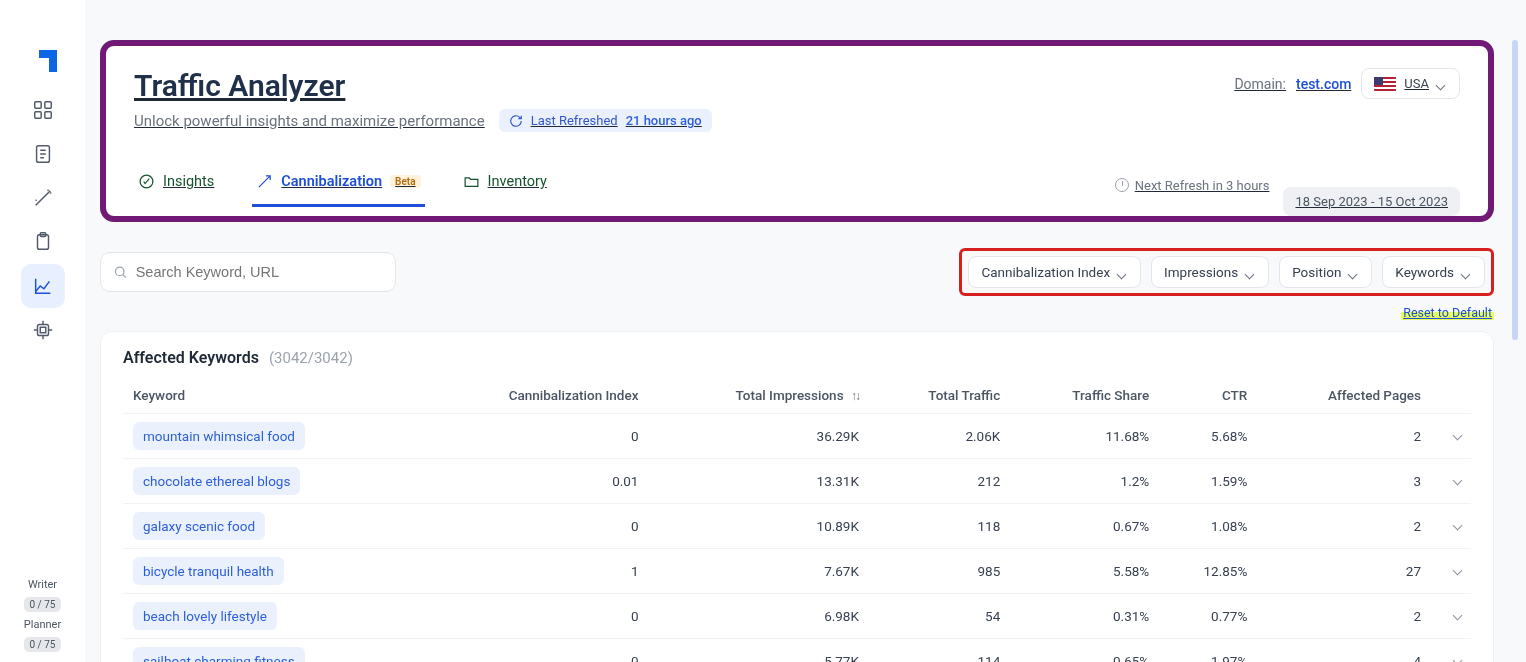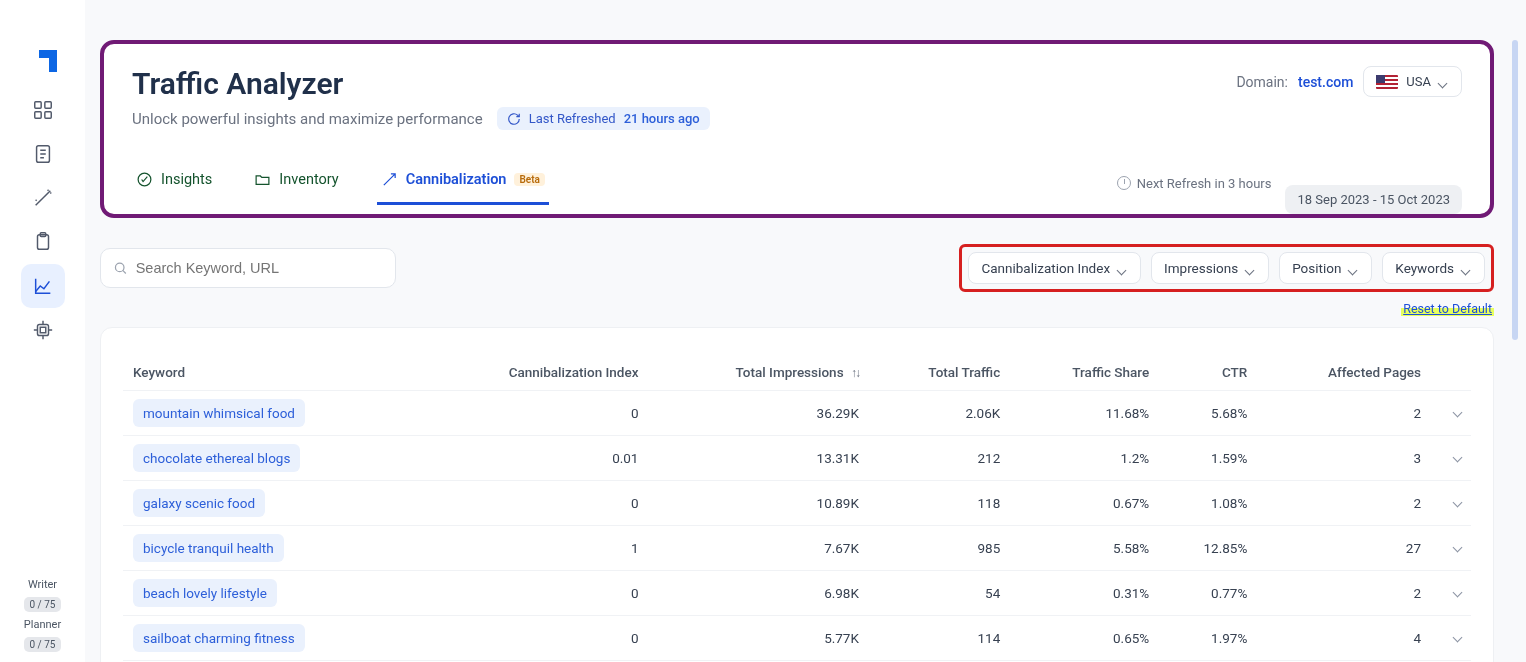--- a/index.html
+++ b/index.html
@@ -62,23 +62,24 @@
   }
 
   .main {
     position: absolute;
     left: 100px; top: 40px;
     width: 1394px;
   }
 
   .header-card {
     background:#fff;
-    border:4px solid #701a75;
+    border:6px solid #701a75;
     border-radius:14px;
     padding: 22px 28px 0 28px;
+    text-decoration: underline;
   }
 
   .title-row {
     display:flex; justify-content:space-between; align-items:flex-start;
   }
   .page-title { font-size:30px; font-weight:600; color:#20304a; }
   .subtitle { color:#6b7280; font-size:15px; margin-top:6px; display:flex; gap:14px; align-items:center;}
   .refresh-badge {
     background:#eaf1fd; color:#3357c8; font-size:13px;
     padding:4px 10px; border-radius:6px;
@@ -274,32 +275,32 @@
 
     <div class="tabs-row">
       <div class="tabs">
         <div class="tab">
           <svg viewBox="0 0 24 24">
               <circle cx="12" cy="12" r="9"></circle>
               <path d="M8 12l2 3 6-7"></path>
             </svg>
           <span>Insights</span>
         </div>
-        <div class="tab">
-          <svg viewBox="0 0 24 24">
-              <path d="M3 7h6l2 2h10v10H3z"></path>
-            </svg>
-          <span>Inventory</span>
-        </div>
         <div class="tab active">
           <svg viewBox="0 0 24 24">
               <path d="M4 20L20 4M14 4h6v6"></path>
             </svg>
           <span>Cannibalization</span>
           <span class="beta">Beta</span>
+        </div>
+        <div class="tab">
+          <svg viewBox="0 0 24 24">
+              <path d="M3 7h6l2 2h10v10H3z"></path>
+            </svg>
+          <span>Inventory</span>
         </div>
       </div>
       <div class="right-meta">
         <span style="display:flex;gap:6px;align-items:center;">
           <span class="clock"></span>
           <span>Next Refresh in 3 hours</span>
         </span>
         <span class="date-pill">18 Sep 2023 - 15 Oct 2023</span>
       </div>
     </div>
@@ -331,20 +332,24 @@
           <span class="chev"></span>
       </div>
     </div>
   </div>
 
   <div class="reset-row">
     <a class="reset-link">Reset to Default</a>
   </div>
 
   <div class="table-card">
+    <div class="table-title-row">
+      <div class="table-title">Affected Keywords</div>
+      <div class="table-count">(3042/3042)</div>
+    </div>
     <table>
       <thead>
         <tr>
           <th>Keyword</th>
           <th>Cannibalization Index</th>
           <th>
             <span>Total Impressions</span>
             <span class="sort-ic">↑↓</span>
           </th>
           <th>Total Traffic</th>

